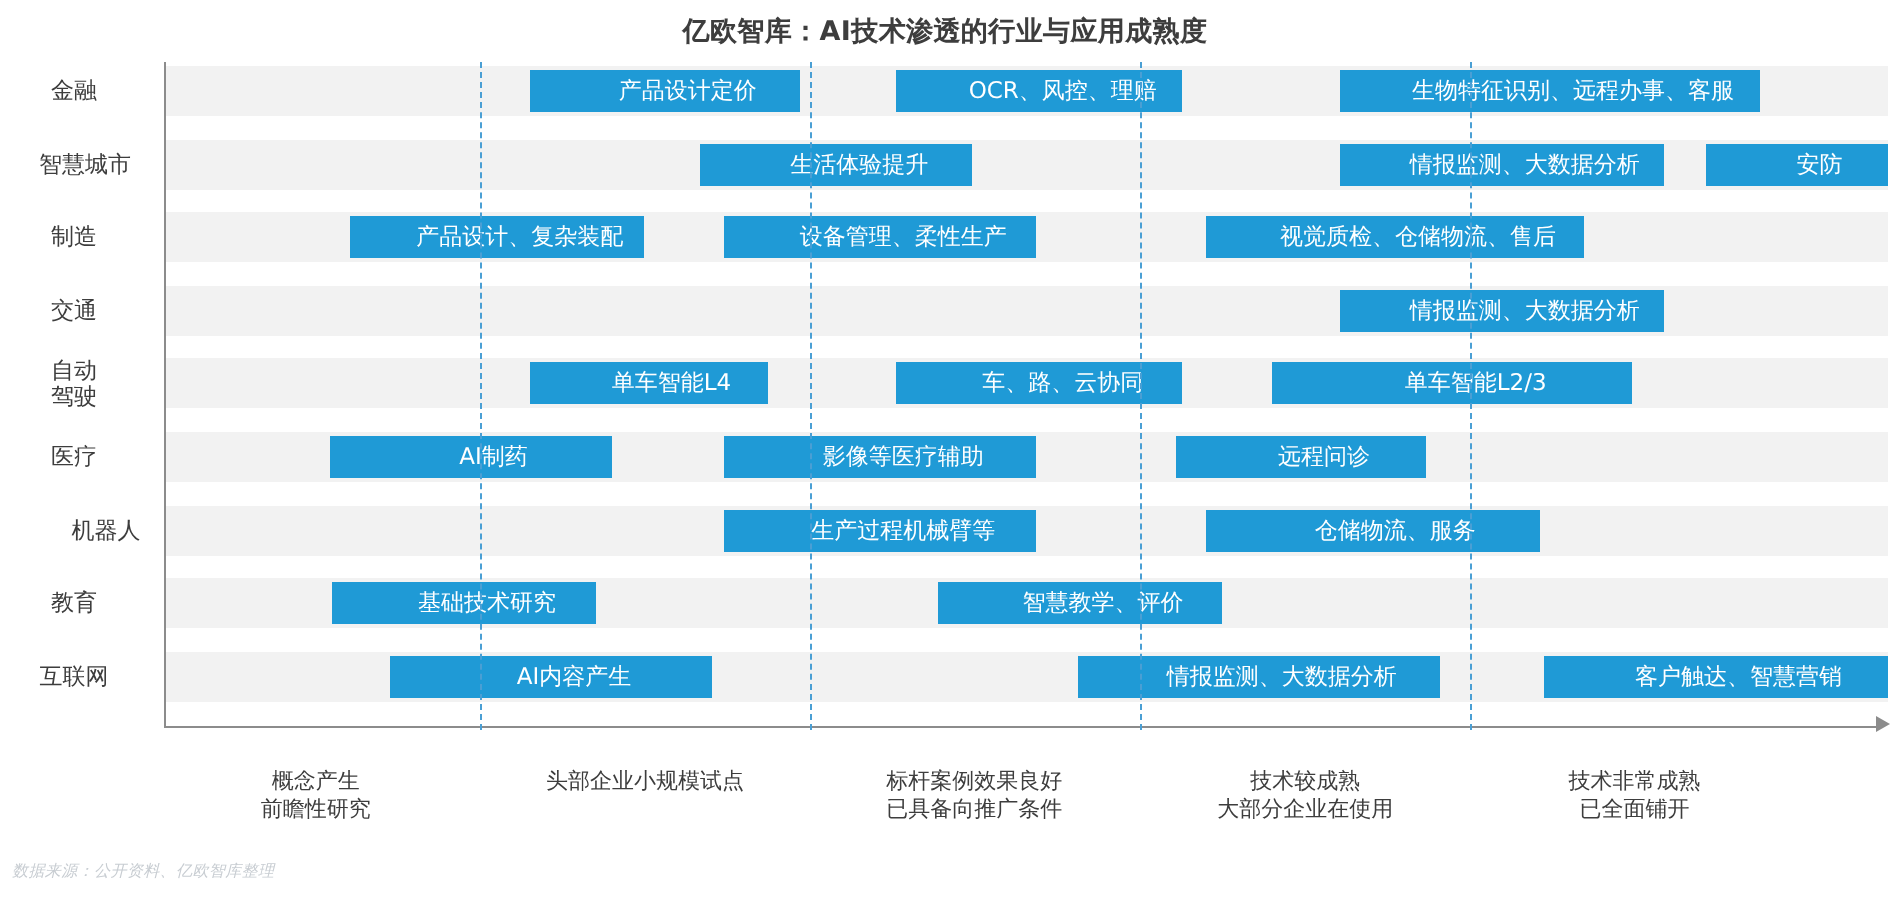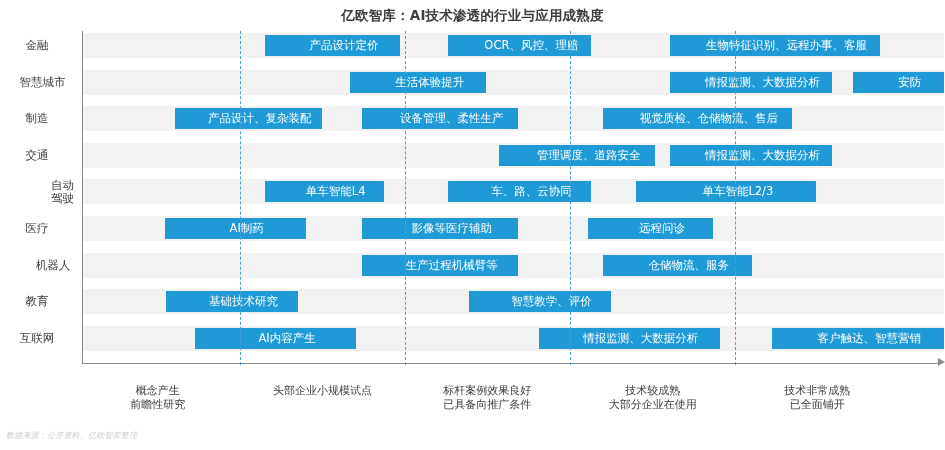--- a/index.html
+++ b/index.html
@@ -121,33 +121,32 @@
       <div class="bar" style="left: 587.884px; width: 210.328px; top: 2px;">生物特征识别、远程办事、客服</div>
       <div class="row-band" style="top: 36.6px;"></div>
       <div class="bar" style="left: 268.082px; width: 136.196px; top: 38.6px;">生活体验提升</div>
       <div class="bar" style="left: 587.884px; width: 162.056px; top: 38.6px;">情报监测、大数据分析</div>
       <div class="bar" style="left: 770.628px; width: 91.372px; top: 38.6px;">安防</div>
       <div class="row-band" style="top: 73.2px;"></div>
       <div class="bar" style="left: 93.096px; width: 146.54px; top: 75.2px;">产品设计、复杂装配</div>
       <div class="bar" style="left: 280.15px; width: 156.022px; top: 75.2px;">设备管理、柔性生产</div>
       <div class="bar" style="left: 520.648px; width: 189.64px; top: 75.2px;">视觉质检、仓储物流、售后</div>
       <div class="row-band" style="top: 109.8px;"></div>
-      <div class="bar" style="left: 417.208px; width: 156.022px; top: 111.8px;">管理调度、道路安全</div>
       <div class="bar" style="left: 587.884px; width: 162.056px; top: 111.8px;">情报监测、大数据分析</div>
       <div class="row-band" style="top: 146.4px;"></div>
       <div class="bar" style="left: 182.744px; width: 118.956px; top: 148.4px;">单车智能L4</div>
       <div class="bar" style="left: 366.35px; width: 143.092px; top: 148.4px;">车、路、云协同</div>
       <div class="bar" style="left: 554.266px; width: 180.158px; top: 148.4px;">单车智能L2/3</div>
       <div class="row-band" style="top: 183px;"></div>
       <div class="bar" style="left: 83px; width: 140.506px; top: 185px;">AI制药</div>
       <div class="bar" style="left: 280.15px; width: 156.022px; top: 185px;">影像等医疗辅助</div>
       <div class="bar" style="left: 505.994px; width: 125px; top: 185px;">远程问诊</div>
       <div class="row-band" style="top: 219.6px;"></div>
       <div class="bar" style="left: 280.15px; width: 156.022px; top: 221.6px;">生产过程机械臂等</div>
-      <div class="bar" style="left: 520.648px; width: 149px; top: 221.6px;">仓储物流、服务</div>
+      <div class="bar" style="left: 520.648px; width: 167px; top: 221.6px;">仓储物流、服务</div>
       <div class="row-band" style="top: 256.2px;"></div>
       <div class="bar" style="left: 83.614px; width: 132.748px; top: 258.2px;">基础技术研究</div>
       <div class="bar" style="left: 387.038px; width: 142px; top: 258.2px;">智慧教学、评价</div>
       <div class="row-band" style="top: 292.8px;"></div>
       <div class="bar" style="left: 112.922px; width: 161.194px; top: 294.8px;">AI内容产生</div>
       <div class="bar" style="left: 456.86px; width: 181.02px; top: 294.8px;">情报监测、大数据分析</div>
       <div class="bar" style="left: 689.6px; width: 172.4px; top: 294.8px;">客户触达、智慧营销</div>
     </div>
 
   <div class="axis-left"></div>
@@ -166,21 +165,21 @@
       </div>
       <div class="ycat" style="top: 75.6px; padding-left: 11px;">
         <div>智慧城市</div>
       </div>
       <div class="ycat" style="top: 112.2px;">
         <div>制造</div>
       </div>
       <div class="ycat" style="top: 148.8px;">
         <div>交通</div>
       </div>
-      <div class="ycat" style="top: 178.9px; text-align: right;">
+      <div class="ycat" style="top: 178.9px;">
         <div>自动</div>
         <div>驾驶</div>
       </div>
       <div class="ycat" style="top: 222px;">
         <div>医疗</div>
       </div>
       <div class="ycat" style="top: 258.6px; padding-left: 32px;">
         <div>机器人</div>
       </div>
       <div class="ycat" style="top: 295.2px;">

